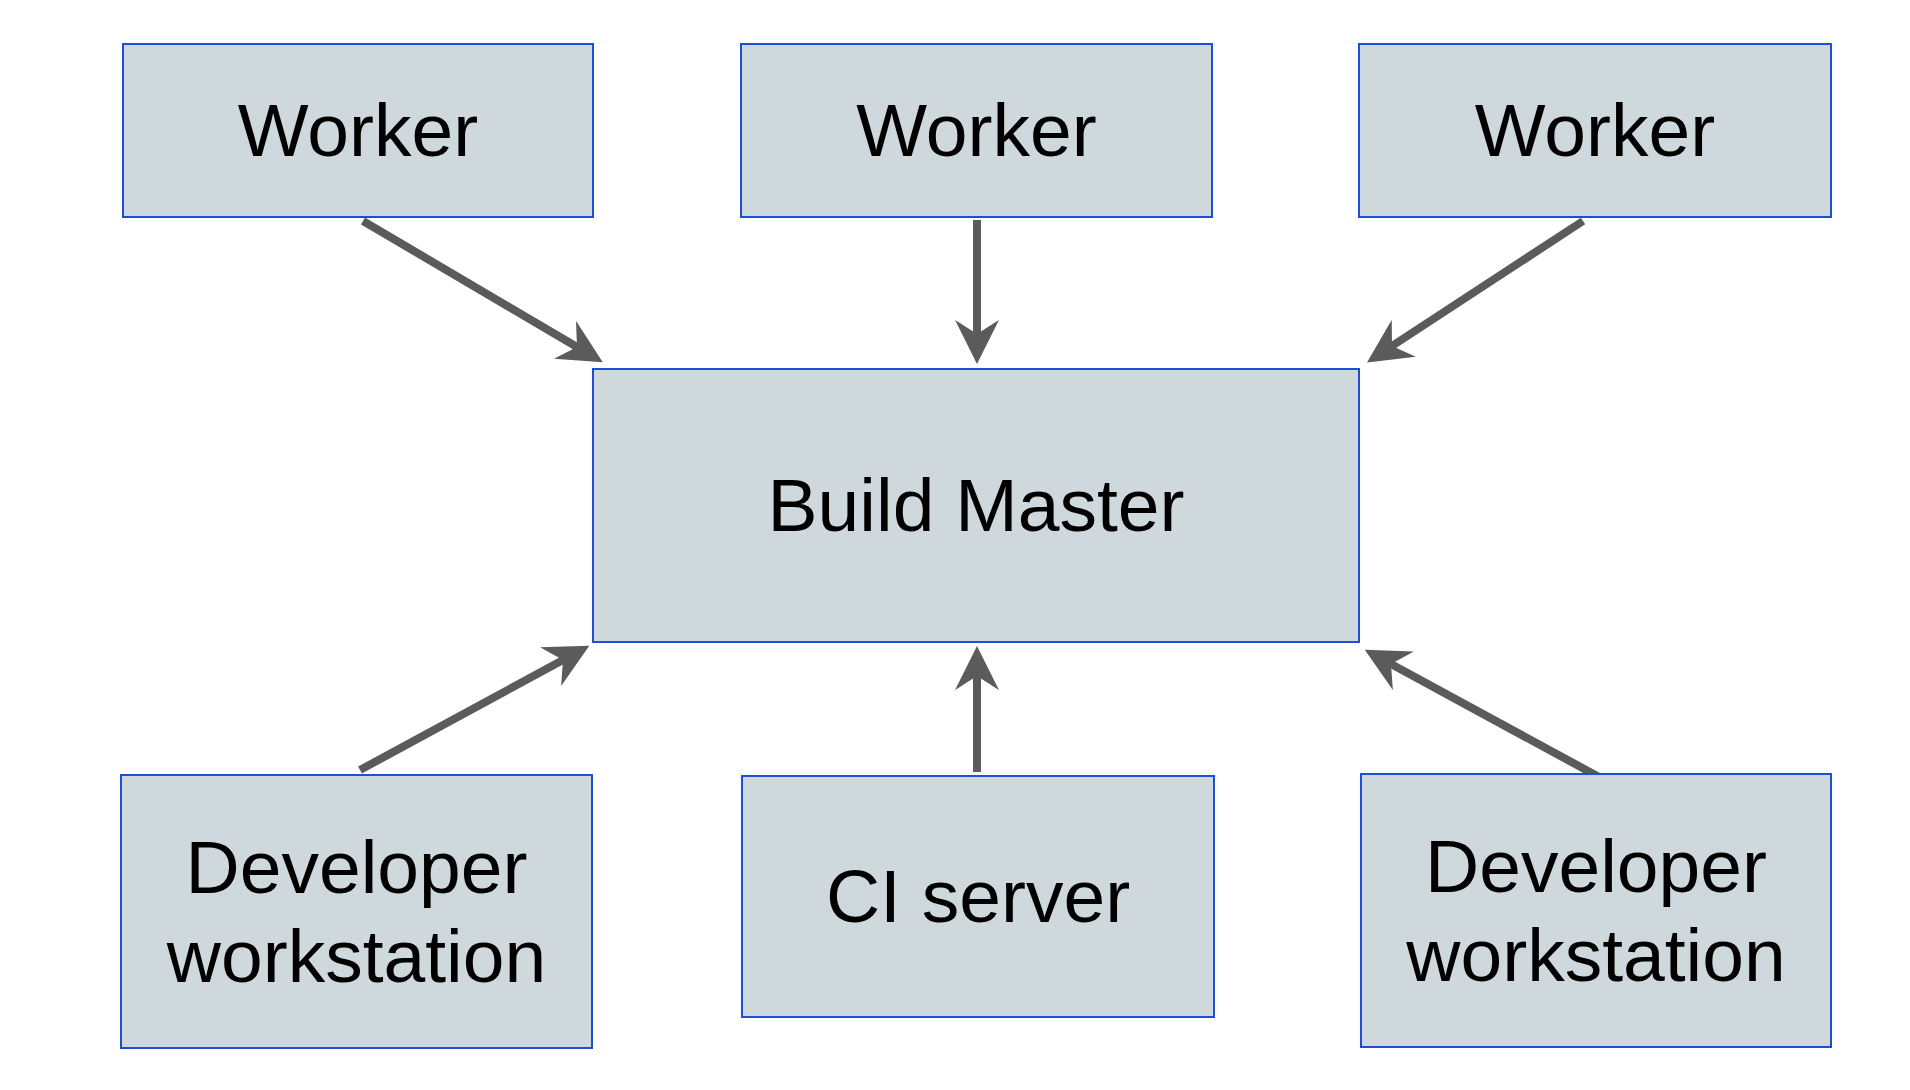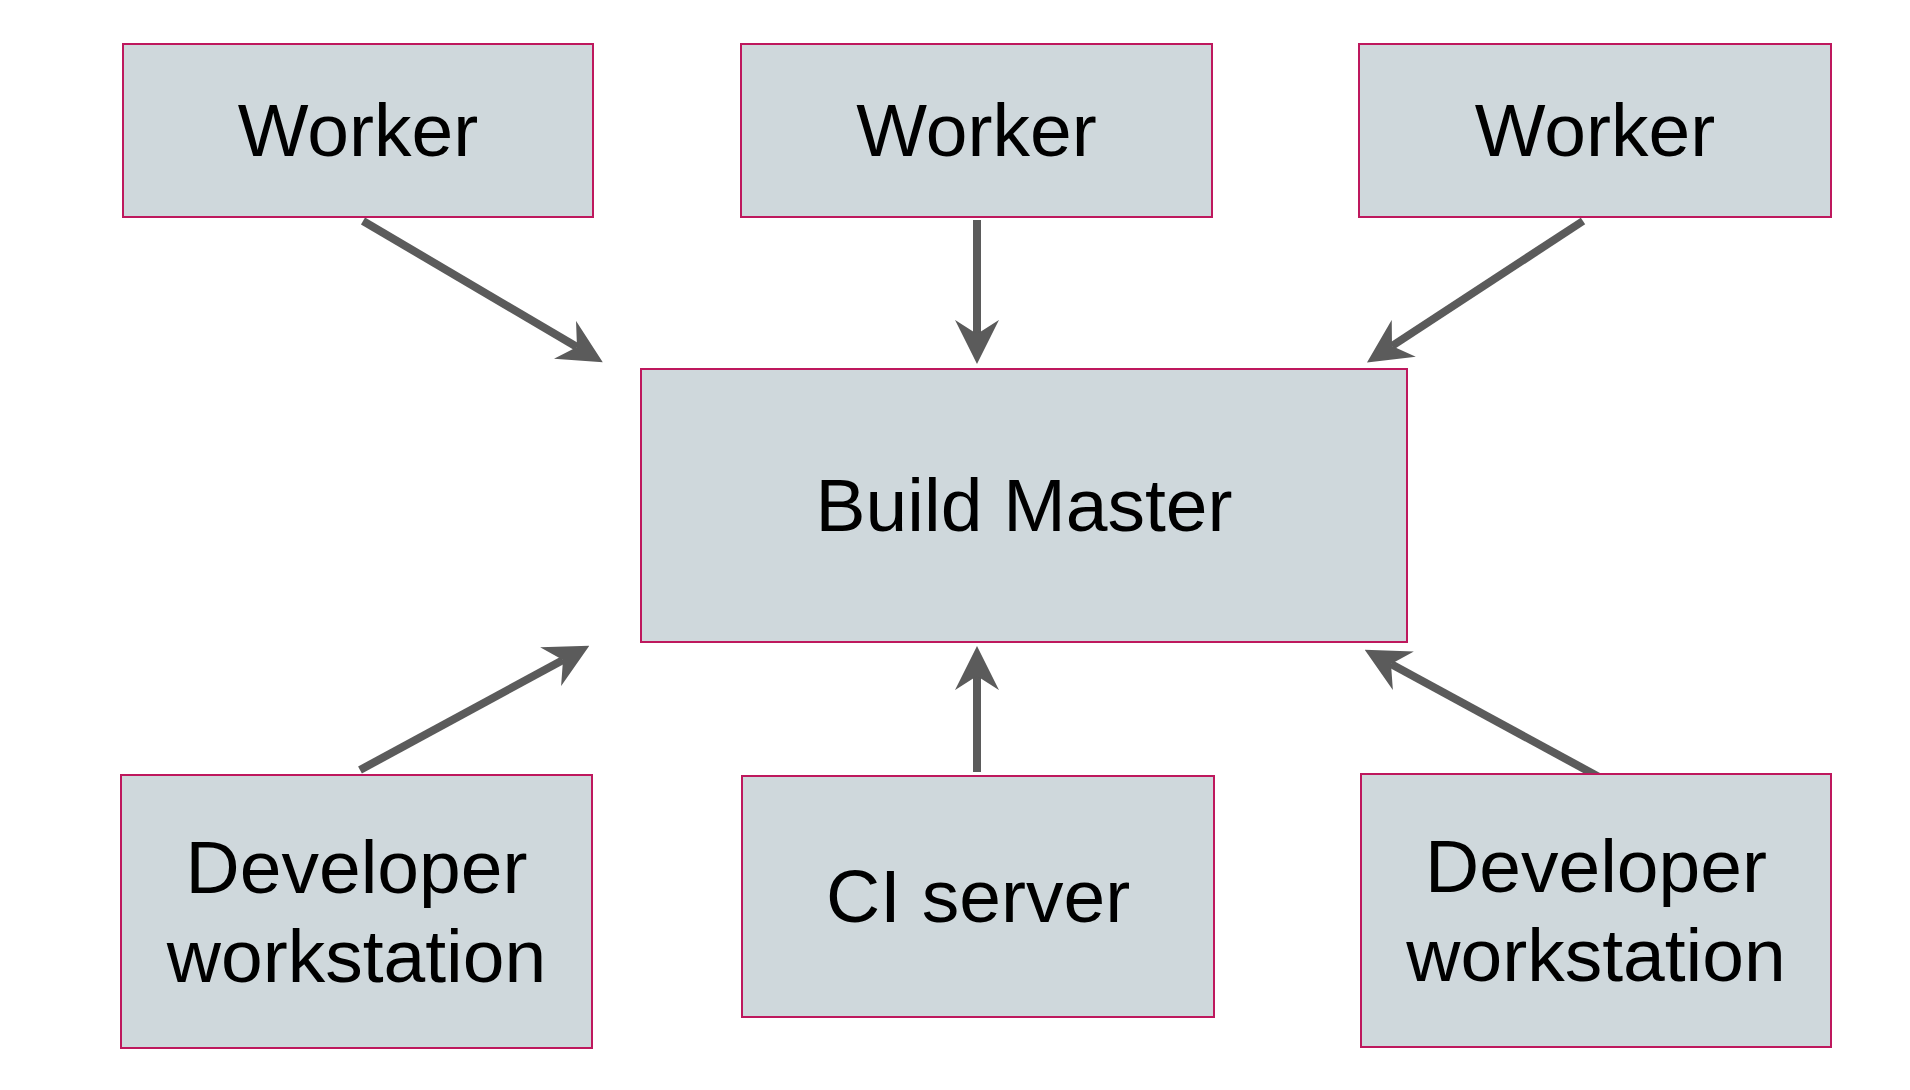--- a/index.html
+++ b/index.html
@@ -12,38 +12,38 @@
     position: relative;
     width: 1910px;
     height: 1090px;
     background: #ffffff;
     overflow: hidden;
   }
   .node {
     position: absolute;
     box-sizing: border-box;
     background: #cfd8dc;
-    border: 2px solid #be185d;
+    border: 2px solid #1d4ed8;
     display: flex;
     align-items: center;
     justify-content: center;
     text-align: center;
     color: #000000;
     font-size: 75px;
     line-height: 1.18;
     padding: 0 23px;
   }
   .node-label {
     display: block;
     width: 100%;
   }
   [data-name="node-worker-1"]       { left: 122px;  top: 43px;  width: 472px; height: 175px; }
   [data-name="node-worker-2"]       { left: 740px;  top: 43px;  width: 473px; height: 175px; }
   [data-name="node-worker-3"]       { left: 1358px; top: 43px;  width: 474px; height: 175px; }
-  [data-name="node-build-master"]   { left: 592px;  top: 368px; width: 768px; height: 275px; margin-left: 48px; }
+  [data-name="node-build-master"]   { left: 592px;  top: 368px; width: 768px; height: 275px; }
   [data-name="node-dev-workstation-left"]  { left: 120px;  top: 774px; width: 473px; height: 275px; }
   [data-name="node-ci-server"]      { left: 741px;  top: 775px; width: 474px; height: 243px; }
   [data-name="node-dev-workstation-right"] { left: 1360px; top: 773px; width: 472px; height: 275px; }
   .edges-layer {
     position: absolute;
     left: 0;
     top: 0;
     width: 1910px;
     height: 1090px;
     pointer-events: none;

